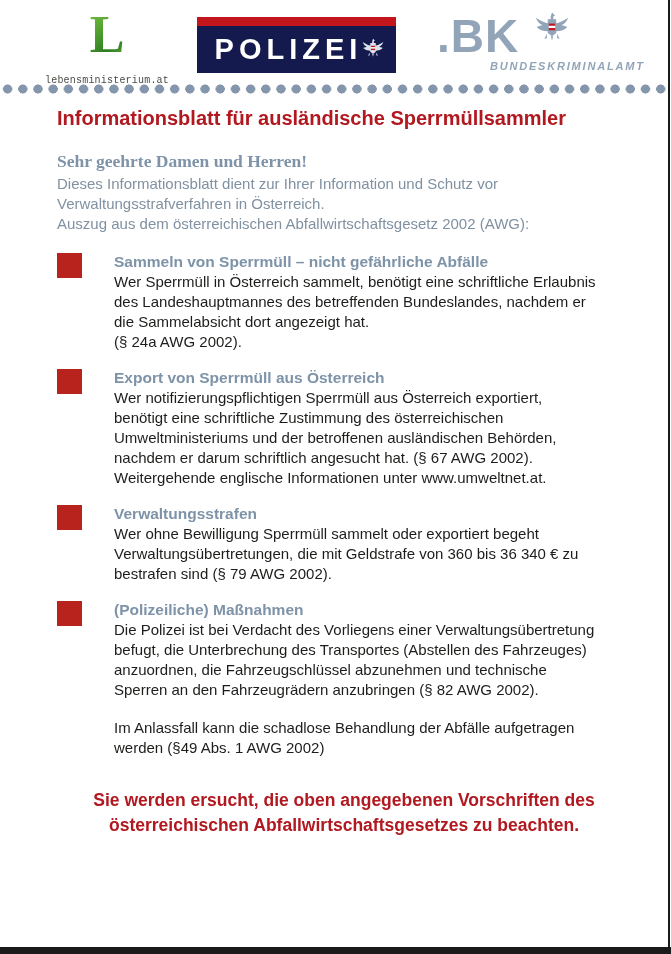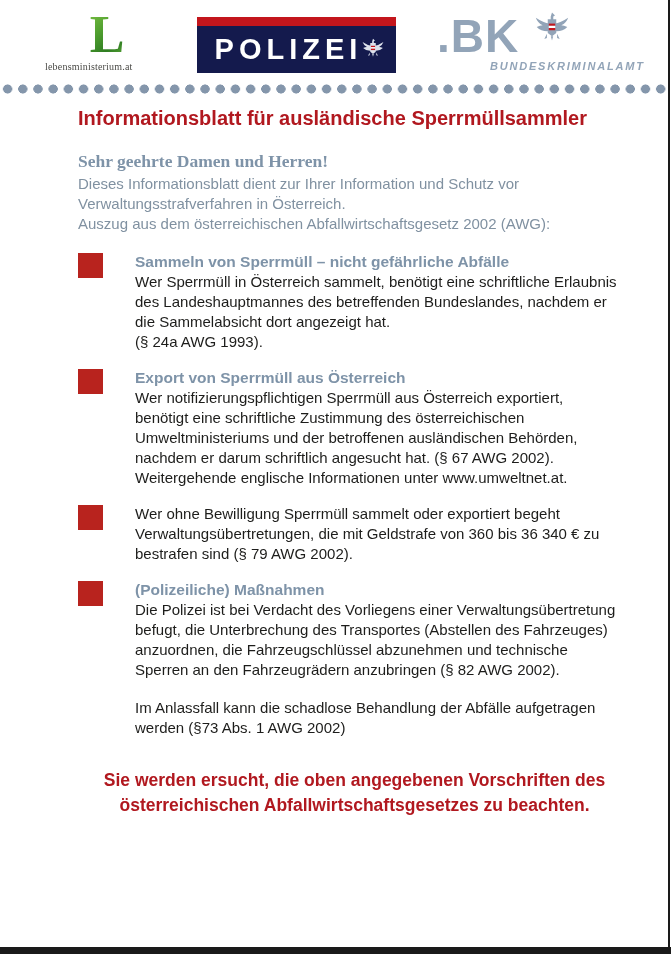--- a/index.html
+++ b/index.html
@@ -31,22 +31,22 @@
   .ministry{position:absolute;left:45px;top:10px;width:110px;text-align:center;}
   .ministry .letter{
     display:block;
     font-family:"Liberation Serif","DejaVu Serif",serif;
     font-weight:bold;font-size:52px;line-height:50px;
     background:linear-gradient(145deg,#7cc244 0%,#4f9e2f 40%,#2f7d22 70%,#6ab63e 100%);
     -webkit-background-clip:text;background-clip:text;color:transparent;
     margin-left:42px;width:40px;
   }
   .ministry .caption{
-    display:block;margin-top:1px;
-    font-family:Liberation Serif, serif;
+    display:block;margin-top:15px;
+    font-family:Liberation Mono, monospace;
     font-size:10px;color:#4a4a46;letter-spacing:.2px;text-align:left;
   }
   .police{
     position:absolute;left:197px;top:17px;width:199px;height:56px;
     background:var(--police-navy);
     border-top:9px solid var(--police-red);
     display:flex;align-items:center;justify-content:center;
   }
   .police .label{
     color:#ffffff;font-weight:bold;font-size:29px;letter-spacing:5px;
@@ -66,21 +66,21 @@
   
   .dots{
     height:10px;width:671px;
     background-image:radial-gradient(circle,var(--dots) 4.3px,transparent 4.8px);
     background-size:15.2px 10px;
     background-position:0 center;
     background-repeat:repeat-x;
   }
 
   
-  .content{padding:0 40px 0 78px;}
+  .content{padding:0 40px 0 57px;}
   .page-title{
     margin-top:12px;
     color:var(--accent-red);font-weight:bold;font-size:20px;line-height:24px;
   }
   .greeting{
     margin-top:20px;
     color:var(--heading-blue-gray);font-weight:bold;font-size:17.5px;line-height:22px;font-family:Liberation Serif, serif;
   }
   .intro{
     margin-top:2px;
@@ -169,55 +169,56 @@
 Auszug aus dem österreichischen Abfallwirtschaftsgesetz 2002 (AWG):</p>
 
   <div class="sections" id="sections">
   <div class="section">
     <div class="bullet"></div>
     <div class="section-content">
       <div class="section-heading">Sammeln von Sperrmüll – nicht gefährliche Abfälle</div>
     <p class="body-para">Wer Sperrmüll in Österreich sammelt, benötigt eine schriftliche Erlaubnis
 des Landeshauptmannes des betreffenden Bundeslandes, nachdem er
 die Sammelabsicht dort angezeigt hat.
-(§ 24a AWG 1993).</p>
+(§ 24a AWG 2002).</p>
         </div>
   </div>
 
   <div class="section">
     <div class="bullet"></div>
     <div class="section-content">
       <div class="section-heading">Export von Sperrmüll aus Österreich</div>
     <p class="body-para">Wer notifizierungspflichtigen Sperrmüll aus Österreich exportiert,
 benötigt eine schriftliche Zustimmung des österreichischen
 Umweltministeriums und der betroffenen ausländischen Behörden,
 nachdem er darum schriftlich angesucht hat.  (§ 67 AWG 2002).
 Weitergehende englische Informationen unter www.umweltnet.at.</p>
         </div>
   </div>
 
   <div class="section">
     <div class="bullet"></div>
     <div class="section-content">
+      <div class="section-heading">Verwaltungsstrafen</div>
     <p class="body-para">Wer ohne Bewilligung Sperrmüll sammelt oder exportiert begeht
 Verwaltungsübertretungen, die mit Geldstrafe von 360 bis 36 340 € zu
 bestrafen sind (§ 79 AWG 2002).</p>
         </div>
   </div>
 
   <div class="section">
     <div class="bullet"></div>
     <div class="section-content">
       <div class="section-heading">(Polizeiliche) Maßnahmen</div>
           <p class="body-para">Die Polizei ist bei Verdacht des Vorliegens einer Verwaltungsübertretung
 befugt, die Unterbrechung des Transportes (Abstellen des Fahrzeuges)
 anzuordnen, die Fahrzeugschlüssel abzunehmen und technische
 Sperren an den Fahrzeugrädern anzubringen (§ 82 AWG 2002).</p>
           <p class="body-para">Im Anlassfall kann die schadlose Behandlung der Abfälle aufgetragen
-werden (§73 Abs. 1 AWG 2002)</p>
+werden (§49 Abs. 1 AWG 2002)</p>
         </div>
   </div>
 </div>
 
   <p class="closing">Sie werden ersucht, die oben angegebenen Vorschriften des
 österreichischen Abfallwirtschaftsgesetzes zu beachten.</p>
 </div>
 
 <div class="right-border"></div>
 <div class="bottom-bar"></div>

